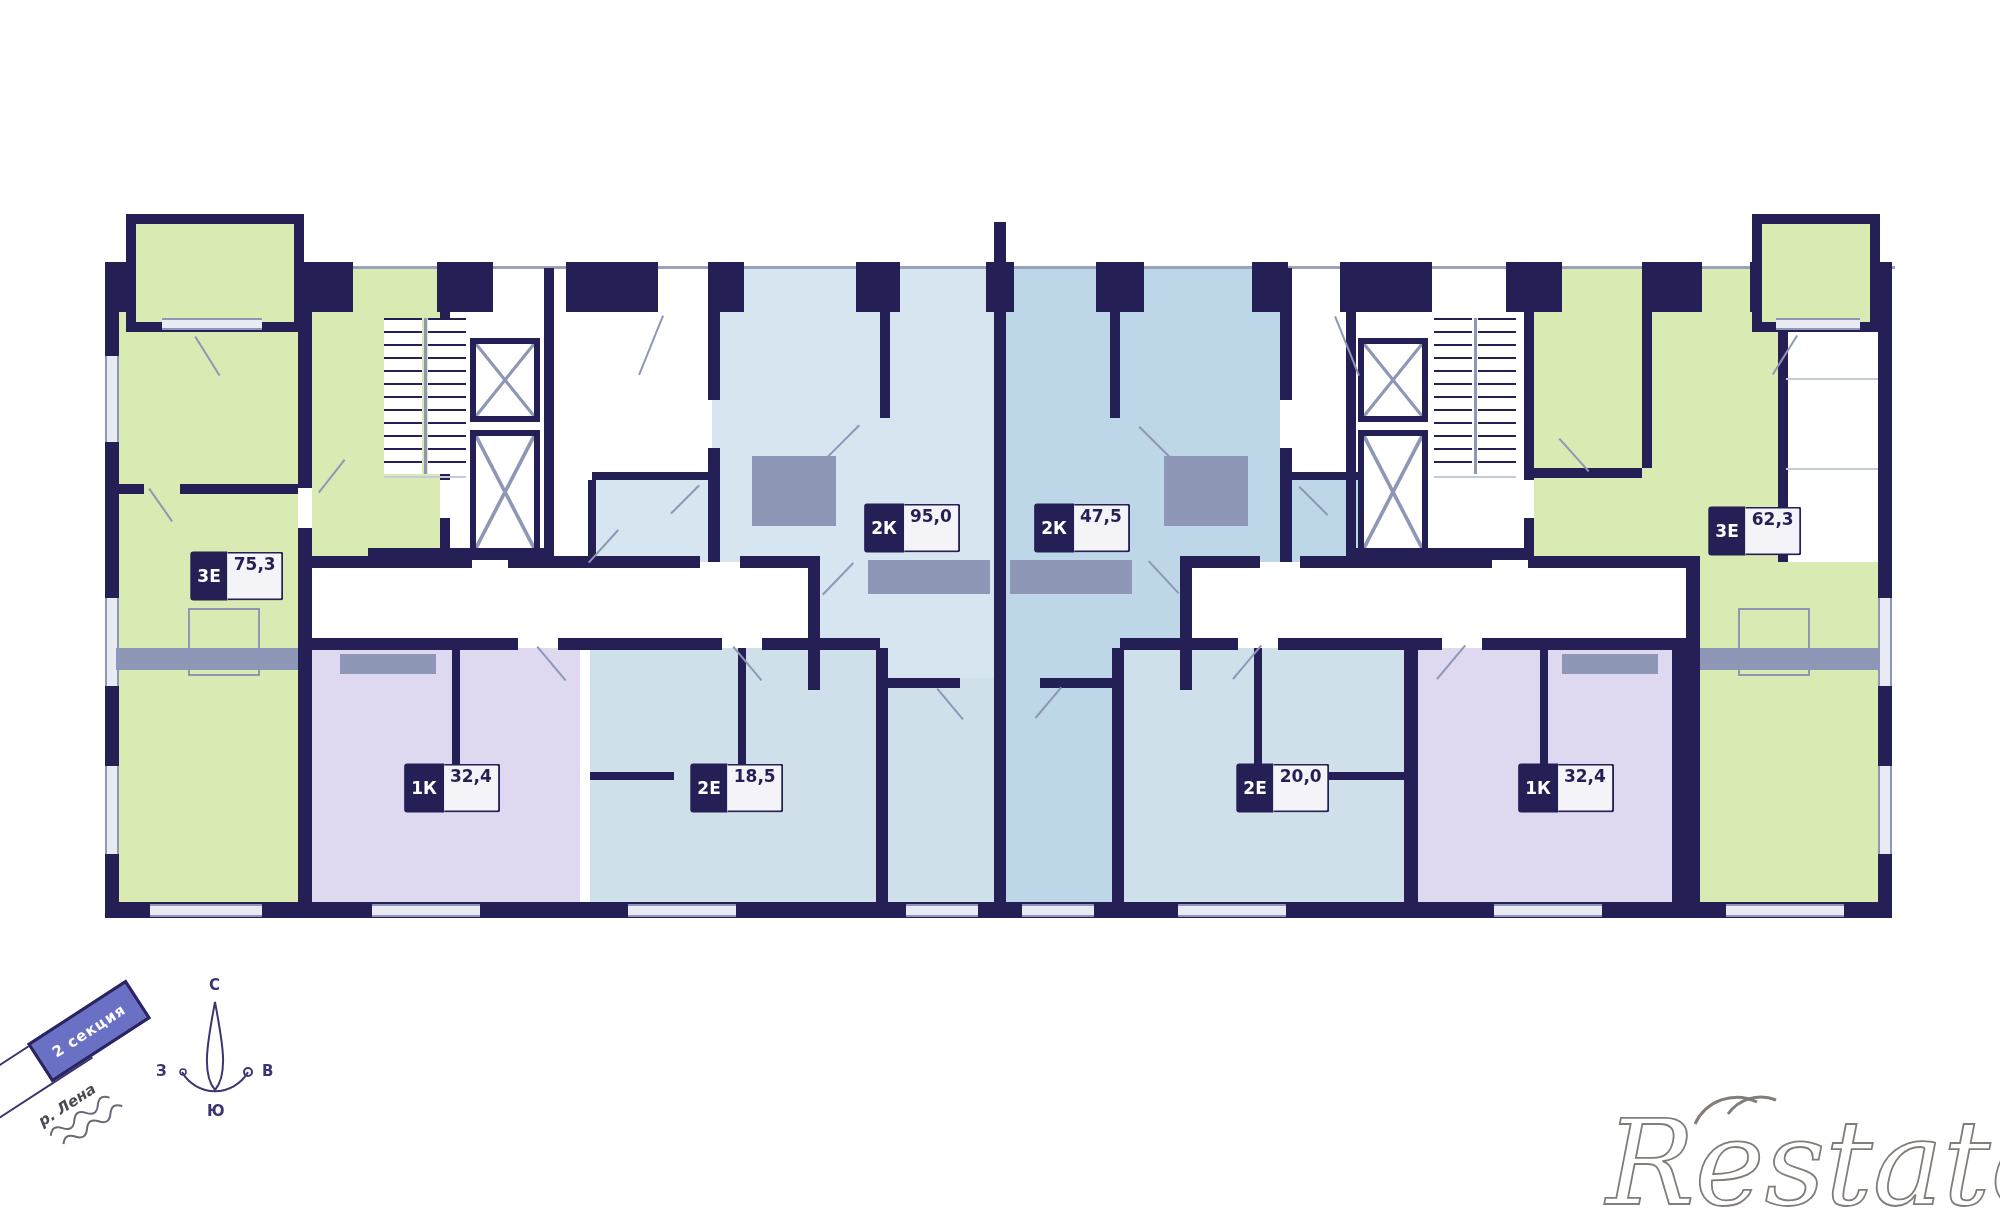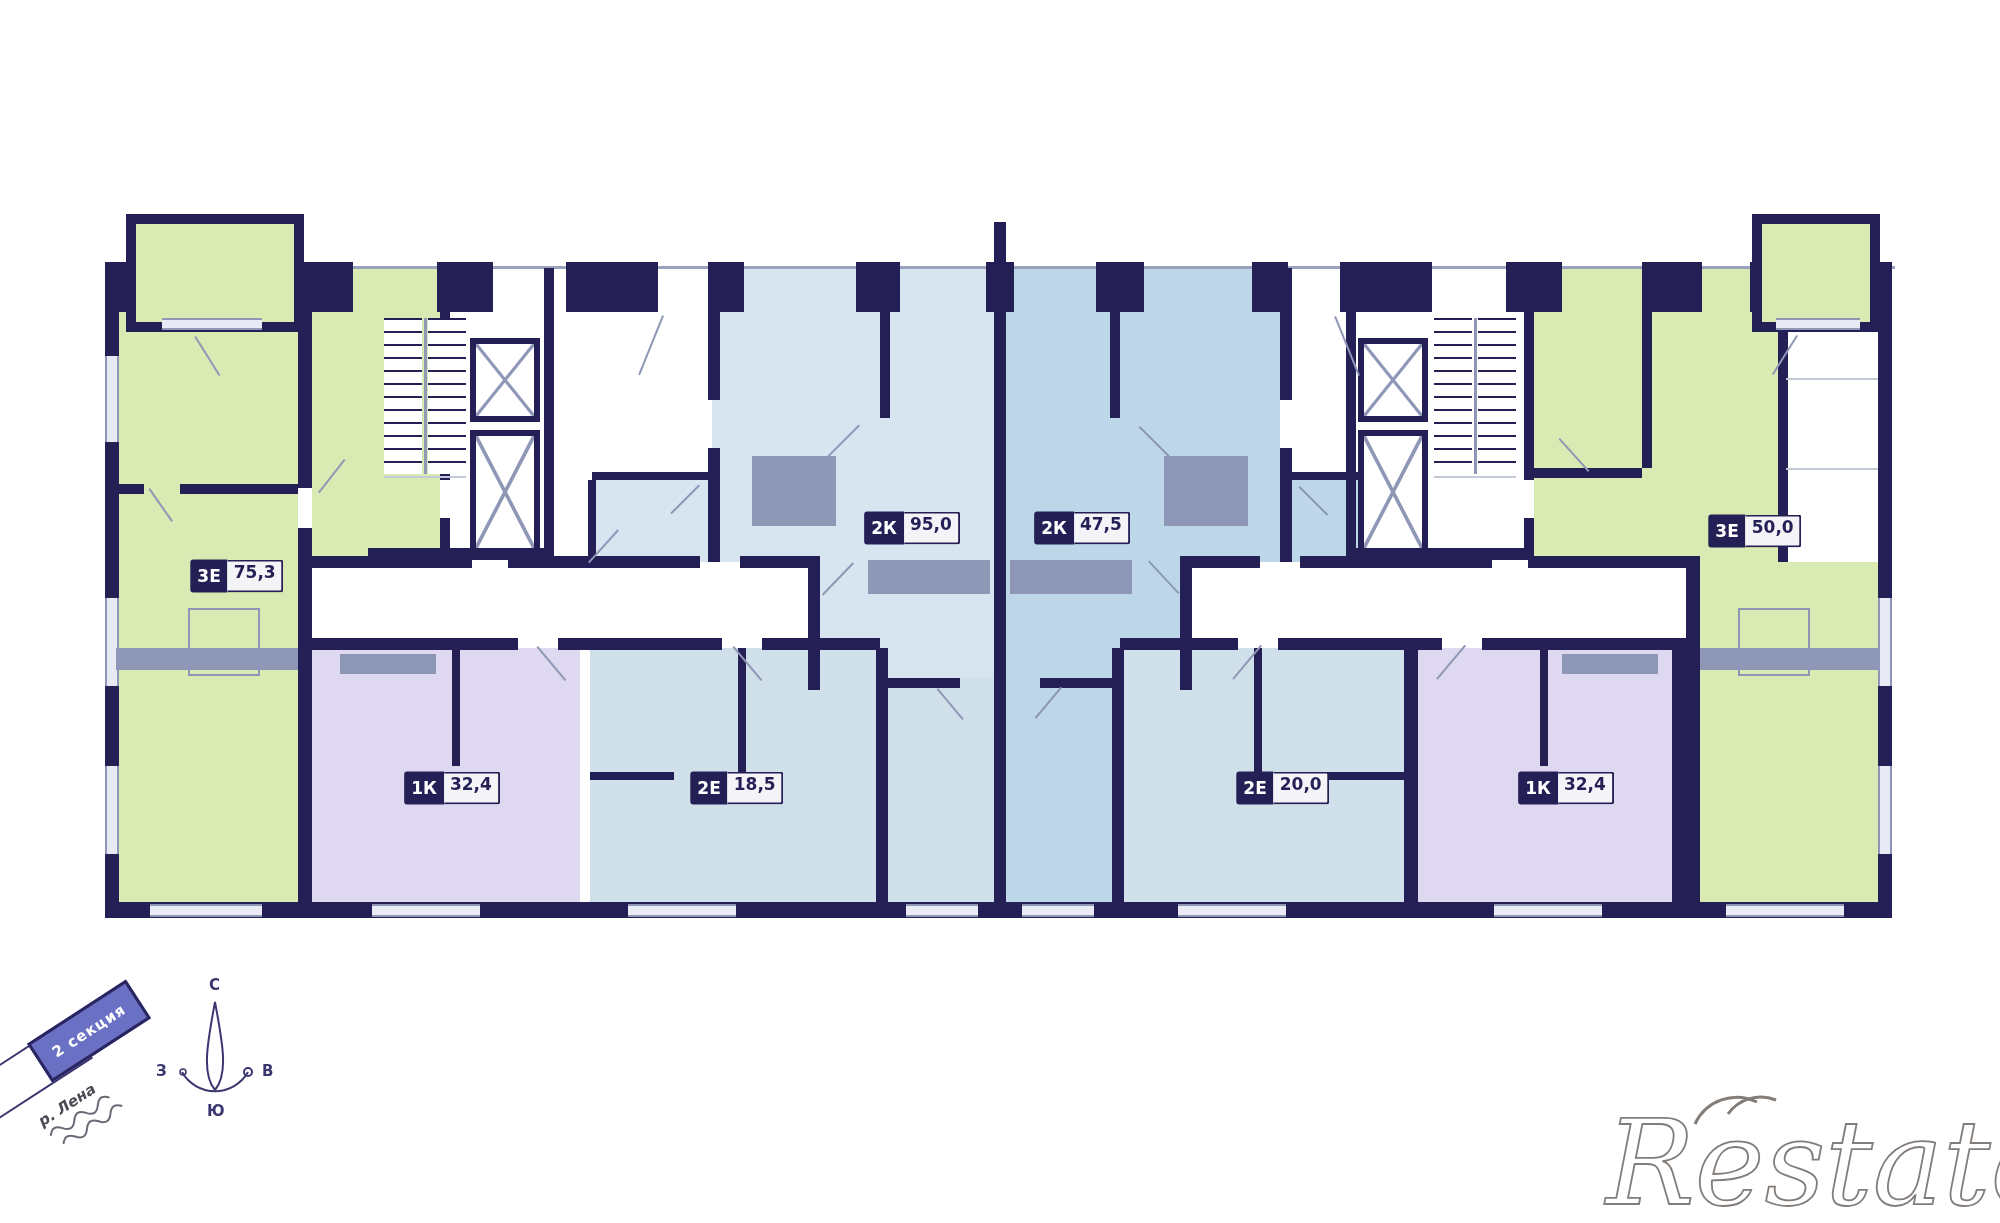--- a/index.html
+++ b/index.html
@@ -18,21 +18,21 @@
   .sd{position:absolute;z-index:3;background:#8e97b6;}
   .win{position:absolute;z-index:3;background:#e9ebf4;border-top:2px solid #8e97b6;border-bottom:2px solid #8e97b6;box-sizing:border-box;}
   .winv{position:absolute;z-index:3;background:#e9ebf4;border-left:2px solid #8e97b6;border-right:2px solid #8e97b6;box-sizing:border-box;}
   .f{position:absolute;z-index:3;background:#8e97b6;}
   .fo{position:absolute;z-index:3;border:2px solid #8e97b6;box-sizing:border-box;background:transparent;}
   .lt{position:absolute;z-index:3;background:#c5cad8;}
   .door{position:absolute;z-index:4;height:2px;background:#8e97b6;transform-origin:0 0;}
   .balc{position:absolute;z-index:2;border:10px solid #241f55;box-sizing:border-box;}
   .bstrip{position:absolute;z-index:1;background:#fff;border-left:2px solid #8e97b6;box-sizing:border-box;}
   .badge{position:absolute;z-index:6;transform:translate(-50%,-50%);display:flex;font-weight:bold;font-size:17px;line-height:21px;white-space:nowrap;}
-  .badge .t{background:#241f55;color:#fff;padding:4px 5px;border:2px solid #241f55;border-radius:3px 0 0 3px;}
+  .badge .t{background:#241f55;color:#fff;padding:12px 5px;border:2px solid #241f55;border-radius:3px 0 0 3px;}
   .badge .a{background:#f3f3f8;color:#241f55;padding:0 6px;border:2px solid #241f55;border-left:none;border-radius:0 3px 3px 0;}
   .compass{position:absolute;left:150px;top:980px;width:140px;height:150px;z-index:6;}
   .compass span{position:absolute;font-weight:bold;font-size:15px;color:#3a3670;}
   .banner{position:absolute;z-index:6;display:flex;align-items:center;justify-content:center;box-sizing:border-box;}
   .banner.white{background:#fff;border:2px solid #3a3670;}
   .banner.blue{background:#6a71c4;border:3px solid #2a2560;color:#fff;font-weight:bold;font-size:15px;letter-spacing:1px;}
   .river{position:absolute;left:35px;top:1115px;z-index:6;transform:rotate(-33deg);transform-origin:0 0;color:#4a4a55;}
   .river .rl{font-weight:bold;font-style:italic;font-size:15px;display:block;}
   .wm{position:absolute;left:1600px;top:1072px;z-index:7;opacity:.9;}
 </style>
@@ -244,21 +244,21 @@
   <div class="badge" style="left:1283px;top:788px">
     <span class="t">2Е</span>
       <span class="a">20,0</span>
   </div>
   <div class="badge" style="left:1566px;top:788px">
     <span class="t">1К</span>
       <span class="a">32,4</span>
   </div>
   <div class="badge" style="left:1755px;top:531px">
     <span class="t">3Е</span>
-      <span class="a">50,0</span>
+      <span class="a">62,3</span>
   </div>
 
   <div class="compass">
     <svg width="140" height="150" viewBox="0 0 140 150">
       <path d="M65,22 C58,60 51,94 65,110 C79,94 72,60 65,22 Z" fill="none" stroke="#3a3670" stroke-width="2"></path>
       <path d="M32,92 A38,38 0 0 0 98,92" fill="none" stroke="#3a3670" stroke-width="2"></path>
       <circle cx="98" cy="92" r="4" fill="none" stroke="#3a3670" stroke-width="2"></circle>
       <circle cx="33" cy="92" r="3" fill="none" stroke="#3a3670" stroke-width="1.5"></circle>
     </svg>
     <span style="left:59px;top:-4px">С</span>

